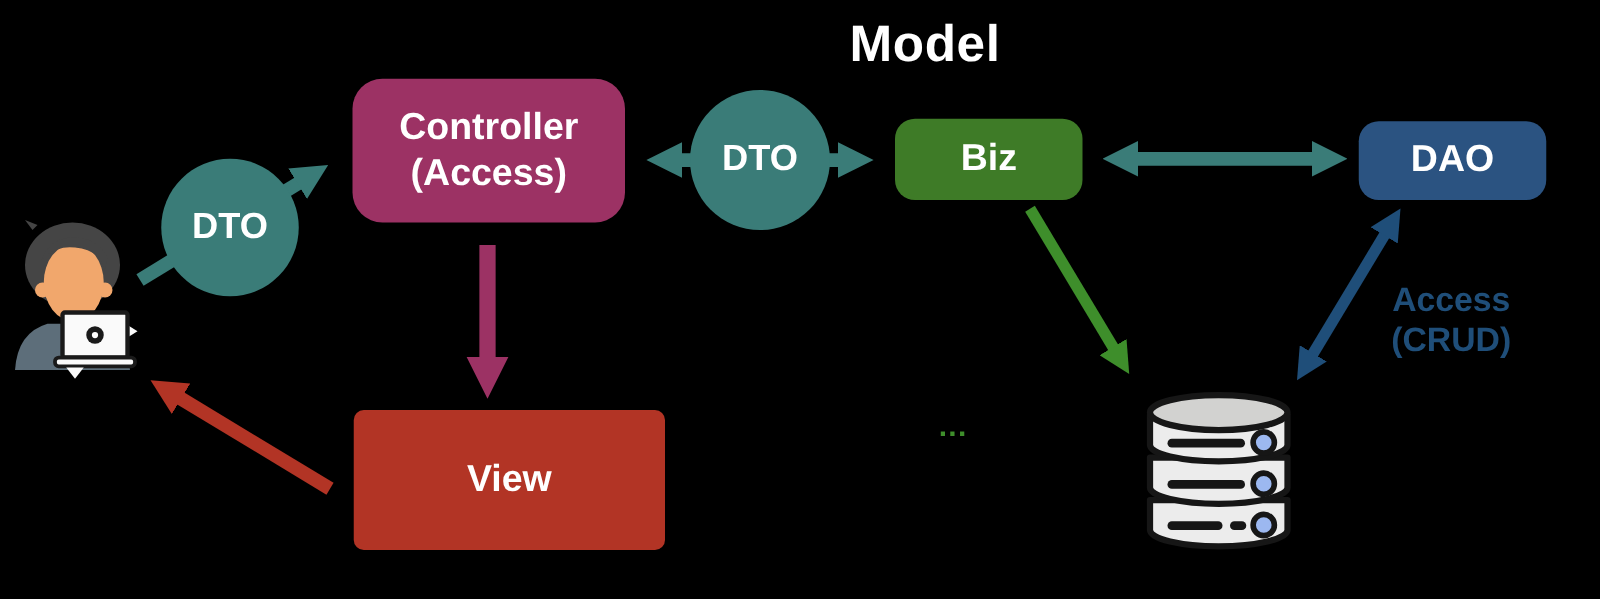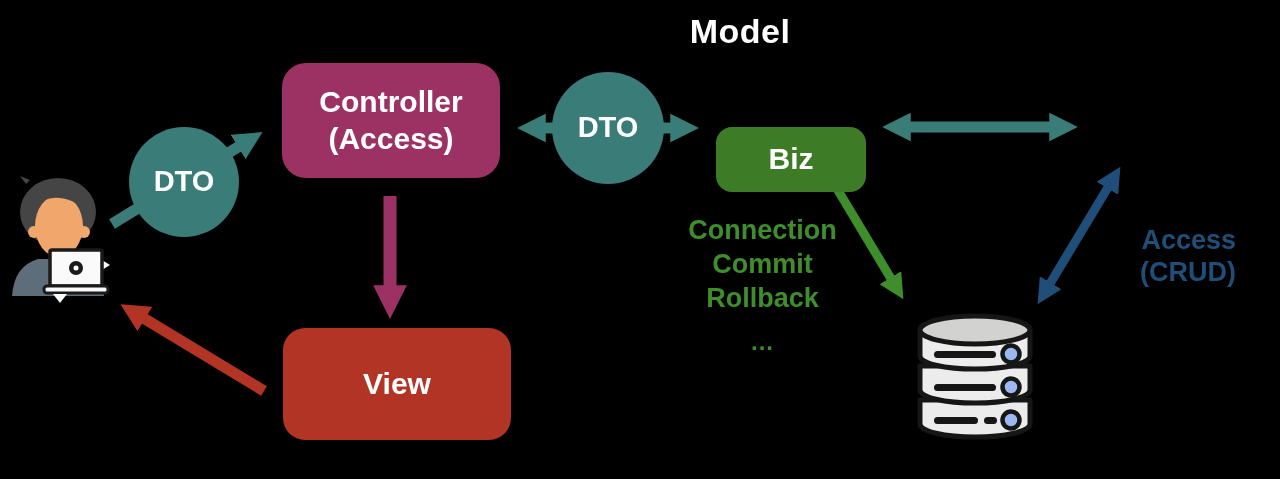--- a/index.html
+++ b/index.html
@@ -4,39 +4,39 @@
 <style>
   html,body{margin:0;padding:0;background:#000;}
   .stage{
     position:relative;width:1280px;height:479px;overflow:hidden;
     background:var(--bg,#000);
     font-family:"Liberation Sans",sans-serif;font-weight:700;
   }
   .layer{position:absolute;left:0;top:0;}
   .title{
     position:absolute;left:640px;top:12px;width:200px;text-align:center;
-    color:var(--white,#fff);font-size:34px;letter-spacing:.5px;
+    color:var(--white,#fff);font-size:41px;letter-spacing:.5px;
   }
   .node{
     position:absolute;display:flex;flex-direction:column;align-items:center;justify-content:center;
     color:var(--white,#fff);text-align:center;line-height:1.22;z-index:2;
   }
   .box{font-size:30px;}
   .controller{left:282px;top:63px;width:218px;height:115px;border-radius:24px;background:var(--purple);}
-  .biz{left:716px;top:95px;width:150px;height:65px;border-radius:16px;background:var(--green);margin-top:32px;}
+  .biz{left:716px;top:95px;width:150px;height:65px;border-radius:16px;background:var(--green);}
   .dao{left:1087px;top:97px;width:150px;height:63px;border-radius:16px;background:var(--navy);}
-  .view{left:283px;top:328px;width:228px;height:112px;border-radius:22px;background:var(--red);}
+  .view{left:283px;top:328px;width:249px;height:112px;border-radius:8px;background:var(--red);}
   .circle{border-radius:50%;background:var(--teal);font-size:29px;}
   .dto-left{left:129px;top:127px;width:110px;height:110px;}
   .dto-mid{left:552px;top:72px;width:112px;height:112px;}
   .entity{left:923px;top:75px;width:106px;height:106px;}
   .ann{position:absolute;text-align:center;z-index:2;line-height:34px;font-size:27px;}
   .tx{left:655px;top:213px;width:215px;color:var(--green-text);}
   .tx-dots{left:655px;top:330px;width:215px;color:var(--green-text);font-size:24px;line-height:24px;letter-spacing:1px;}
-  .access{left:1086px;top:224px;width:150px;color:var(--blue-text);line-height:32px;text-align:right;}
+  .access{left:1086px;top:224px;width:150px;color:var(--blue-text);line-height:32px;}
 </style>
 </head>
 <body>
 
 <div class="stage">
 
   <svg class="layer" width="1280" height="479" viewBox="0 0 1280 479">
     <defs>
       <marker id="ah-teal" viewBox="0 0 10 10" refX="2" refY="5" markerWidth="2.6" markerHeight="2.6" orient="auto-start-reverse">
         <path d="M0,0 L10,5 L0,10 Z" style="fill:var(--teal)"></path>
@@ -114,30 +114,28 @@
 
   <div class="node circle dto-mid">
     <span>DTO</span>
   </div>
 
   <div class="node box biz">
     <span>Biz</span>
   </div>
 
 
+  <div class="node box dao">
+    <span>DAO</span>
+  </div>
 
   <div class="node box view">
     <span>View</span>
   </div>
 
-  <div class="ann tx">
-    <div>Connection</div>
-    <div>Commit</div>
-    <div>Rollback</div>
-  </div>
   <div class="ann tx-dots">...</div>
 
   <div class="ann access">
     <div>Access</div>
     <div>(CRUD)</div>
   </div>
 
 </div>
 
 </body></html>

